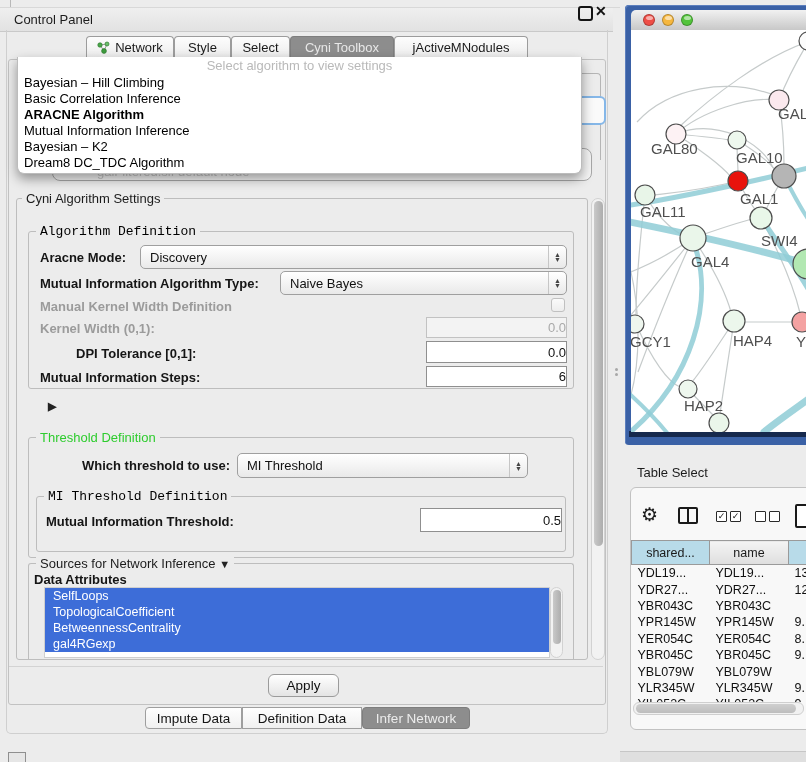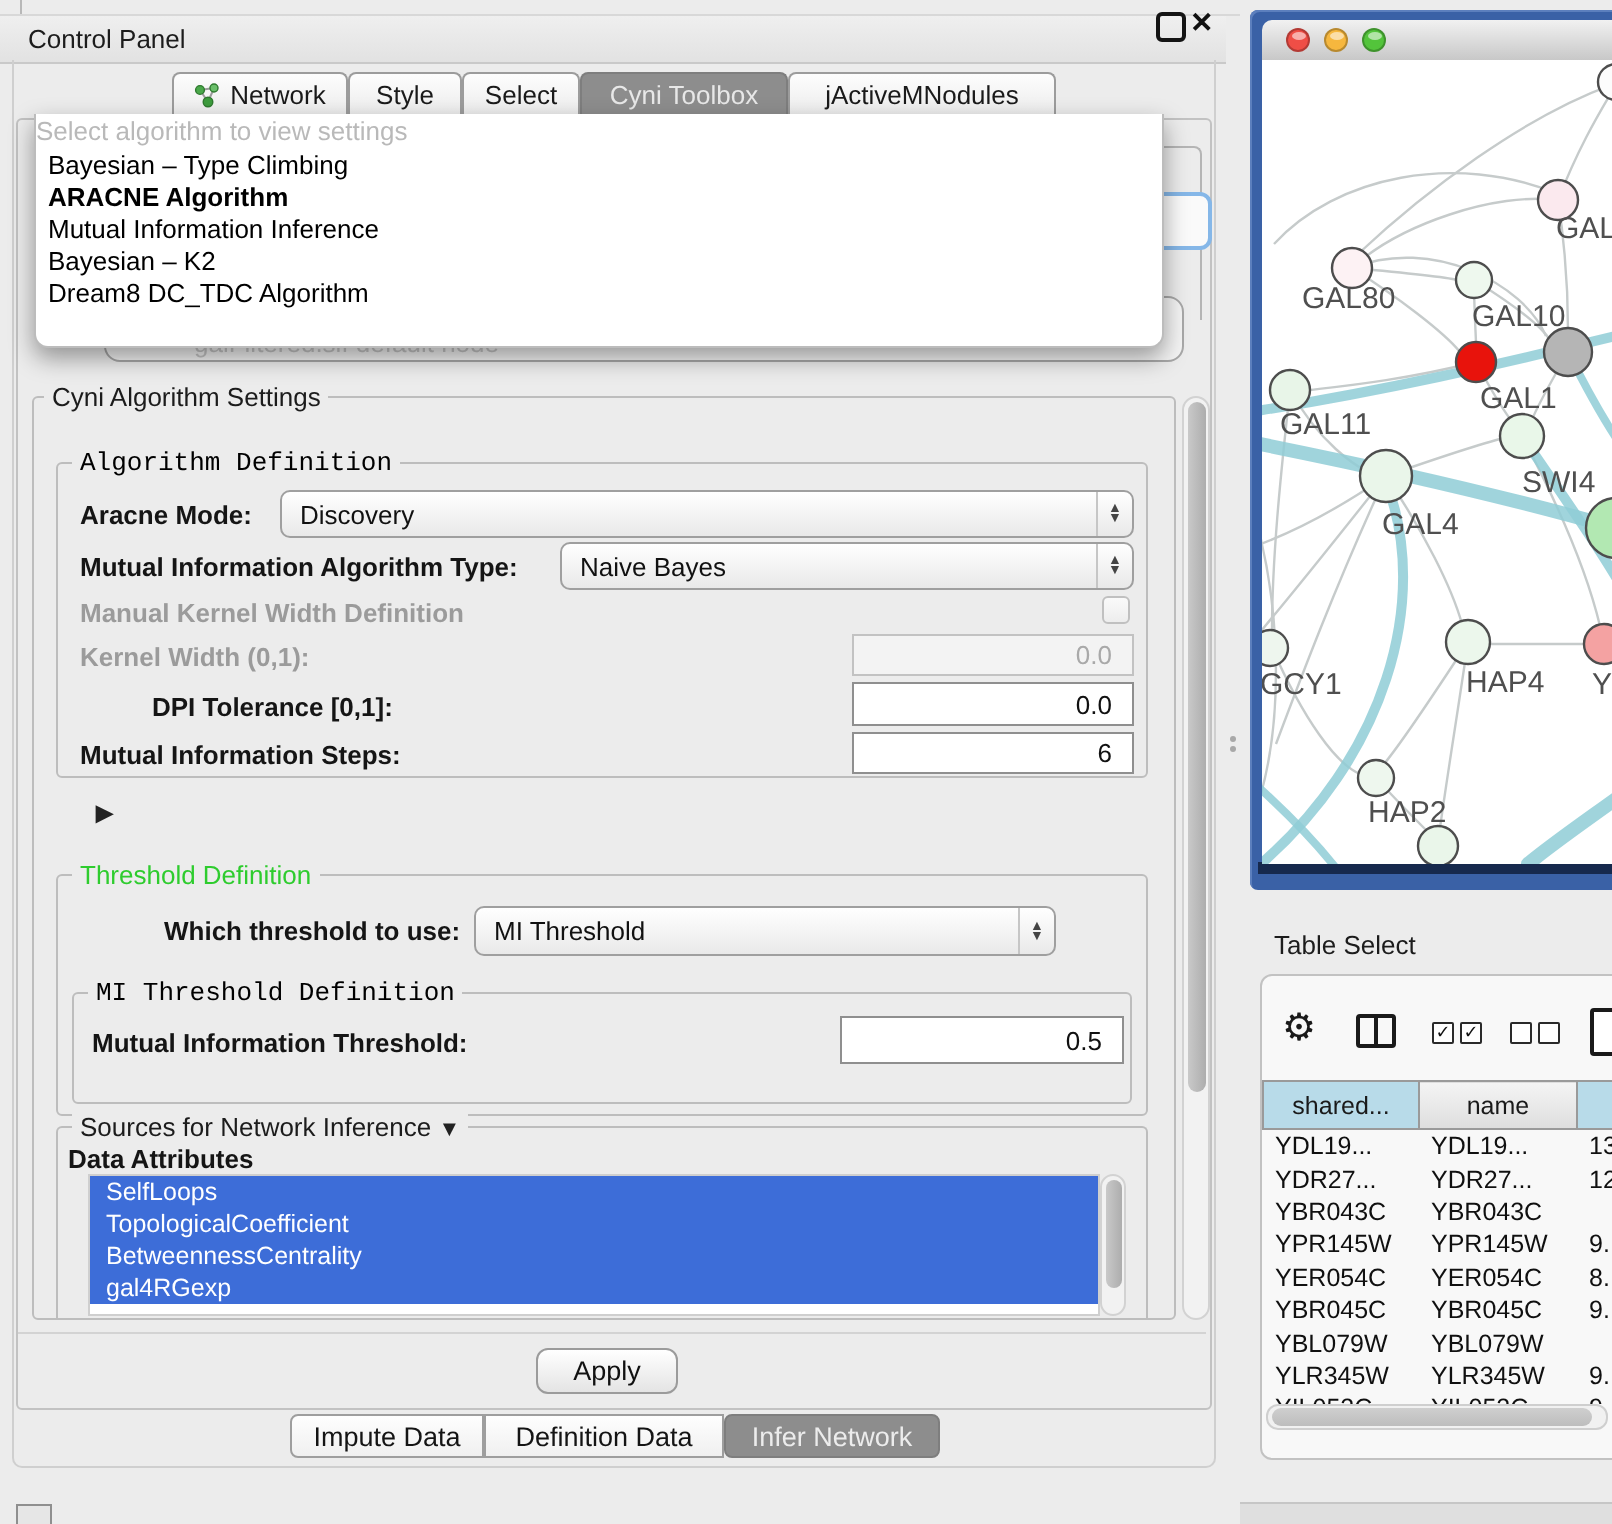--- a/index.html
+++ b/index.html
@@ -28,41 +28,41 @@
 
   
   .frag-group-top{left:60px;top:73px;width:540px;height:86px;border:1px solid #b5b5b5;border-left:none;border-bottom:none;border-radius:0 4px 0 0;}
   .frag-blue-combo{left:576px;top:96px;width:26px;height:25px;border:2px solid #85b7e8;border-radius:6px;background:#fafafa;}
   .ghost-combo{left:52px;top:148px;width:540px;height:33px;border:1px solid #a8a8a8;border-radius:8px;background:#f4f4f4;
                color:#c6c6c6;font-size:13px;line-height:46px;padding-left:44px;box-sizing:border-box;overflow:hidden;}
 
   
   .dd-popup{left:17px;top:57px;width:563px;height:116px;background:#fff;border:1px solid #bcbcbc;border-top:none;
             border-radius:0 0 7px 7px;box-shadow:0 5px 12px rgba(0,0,0,.38);z-index:30;}
-  .dd-prompt{height:18px;line-height:18px;text-align:left;color:#b9b9b9;font-size:13px;}
+  .dd-prompt{height:18px;line-height:18px;text-align:center;color:#b9b9b9;font-size:13px;}
   .dd-item{height:16px;line-height:16px;padding-left:6px;font-size:13px;color:#000;}
   .dd-bold{font-weight:700;}
 
   
   .groupbox{border:1px solid #bdbdbd;border-radius:3px;box-sizing:border-box;}
   .glabel{position:absolute;padding:0 4px;background:#ececec;font-size:13px;color:#1c1c1c;white-space:nowrap;text-align:right;}
   .glabel.blue{color:#000000;font-family:Liberation Mono, monospace;}
   .glabel.green{color:#2ecc2e;}
   .blabel{font-size:13px;font-weight:700;color:#151515;white-space:nowrap;}
   .blabel.dis{color:#9b9b9b;}
 
   .combo{display:flex;align-items:center;background:linear-gradient(#ffffff,#e9e9e9);border:1px solid #9f9f9f;
          border-radius:5px;box-sizing:border-box;font-size:13px;color:#111;}
   .combo .val{flex:1;padding-left:9px;overflow:hidden;white-space:nowrap;}
   .stepper{width:17px;display:flex;flex-direction:column;align-items:center;justify-content:center;color:#444;
            border-left:1px solid #c6c6c6;height:100%;}
   .stepper i{font-style:normal;font-size:7px;line-height:5px;}
 
   .tinput{background:#fff;border:1px solid #8f8f8f;box-sizing:border-box;display:flex;align-items:center;
-          justify-content:flex-end;padding-right:10px;font-size:13px;color:#111;}
+          justify-content:flex-end;padding-right:0;font-size:13px;color:#111;}
   .tinput.dis{background:#f3f3f3;color:#a9a9a9;border-color:#c2c2c2;}
   .checkbox{width:14px;height:14px;border:1px solid #c0c0c0;border-radius:3px;background:linear-gradient(#fafafa,#ededed);box-sizing:border-box;}
 
   .tri{font-size:11px;color:#222;}
   .hub-row{font-size:13px;font-weight:700;color:#151515;}
 
   
   .vtrack{background:#f2f2f2;border:1px solid #d2d2d2;border-radius:7px;box-sizing:border-box;}
   .vthumb{background:linear-gradient(90deg,#c9c9c9,#adadad);border-radius:6px;}
 
@@ -158,21 +158,22 @@
   <div class="abs cp-outline"></div>
   <div class="abs content-panel"></div>
 
   <div class="abs frag-group-top"></div>
   <div class="abs frag-blue-combo"></div>
   <div class="abs ghost-combo">galFiltered.sif default node</div>
 
   <div class="abs dd-popup">
     <div class="dd-prompt">Select algorithm to view settings</div>
     <div>
-        <div class="dd-item">Bayesian – Type Climbing</div>
+        <div class="dd-item">Bayesian – Hill Climbing</div>
+        <div class="dd-item">Basic Correlation Inference</div>
         <div class="dd-item dd-bold">ARACNE Algorithm</div>
         <div class="dd-item">Mutual Information Inference</div>
         <div class="dd-item">Bayesian – K2</div>
         <div class="dd-item">Dream8 DC_TDC Algorithm</div>
       </div>
   </div>
 
   <div class="abs groupbox" style="left:16px;top:198px;width:572px;height:462px;"></div>
   <div class="abs glabel" style="left:22px;top:191px;">Cyni Algorithm Settings</div>
 

